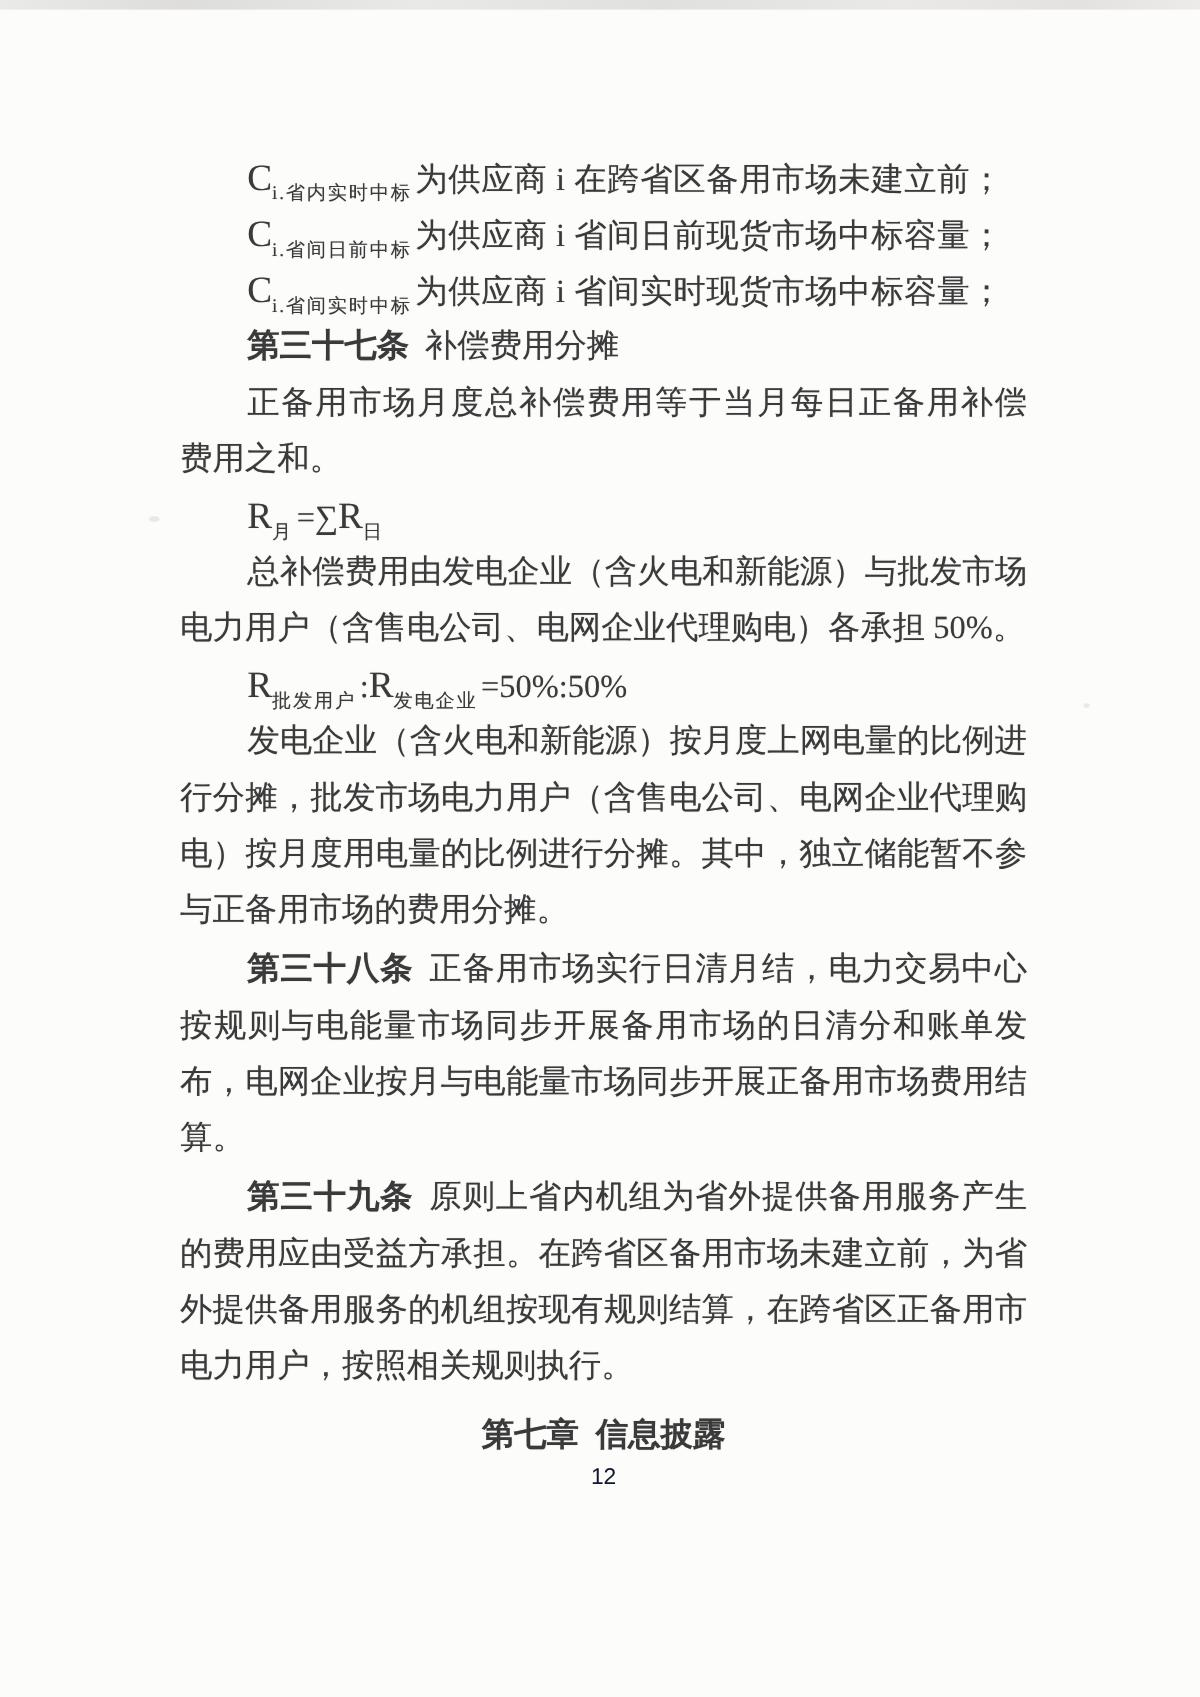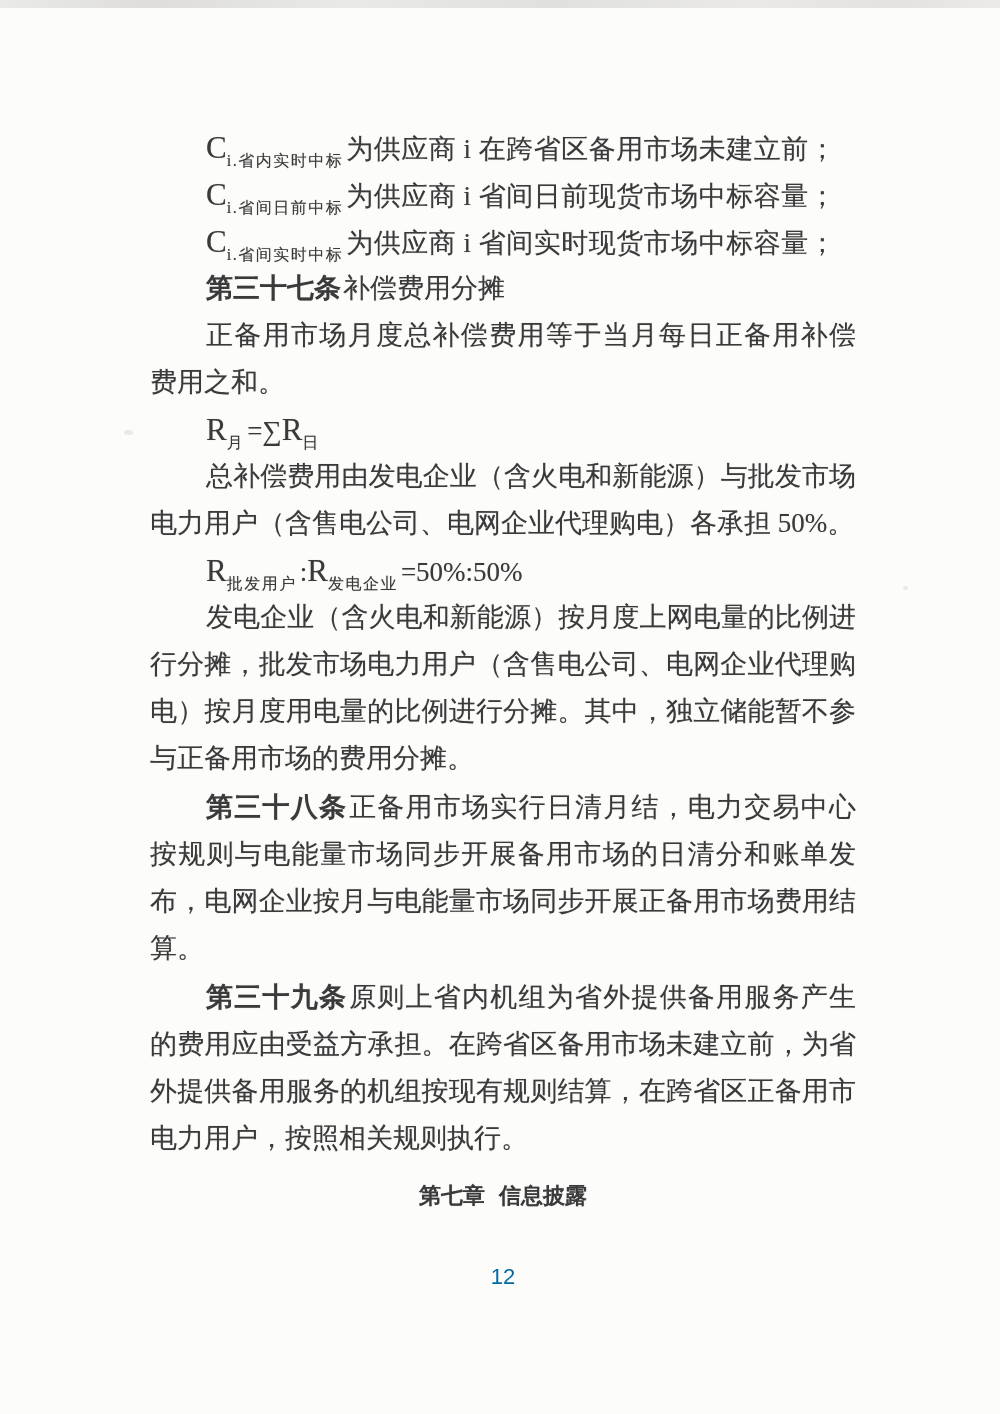--- a/index.html
+++ b/index.html
@@ -21,36 +21,36 @@
   .speck2 { left:903px; top:586px; width:5px; height:4px; }
 
   .textblock { position:absolute; left:150px; top:124px; width:706px; }
   .line {
     height:47px; line-height:47px; font-size:27px;
     text-shadow:0 0 0.8px rgba(70,70,70,.45);
     white-space:nowrap;
   }
   .indent { padding-left:56px; }
   .fill { text-align:justify; text-align-last:justify; white-space:normal; }
-  .hei { font-weight:700; margin-right:2px; }
+  .hei { font-weight:700; margin-right:13px; }
   .title-reg { }
   .sym { font-size:31px; }
   .sub { font-size:16px; vertical-align:-8px; letter-spacing:1.5px; margin-right:3px; }
   .desc { letter-spacing:0.5px; }
   .mt38 { margin-top:2px; }
   .mt39 { margin-top:2px; }
   .chapter {
     margin-top:10px; height:47px; line-height:47px;
-    text-align:center; font-weight:700; font-size:22px;
+    text-align:center; font-weight:700; font-size:27px;
     text-shadow:0 0 0.8px rgba(70,70,70,.45);
   }
   .chapter .num { margin-right:14px; }
   .pagenum {
-    margin-top:45px; line-height:26px; font-size:22px;
-    text-align:center; color:#0369a1;
+    line-height:26px; font-size:19px;
+    text-align:center; color:#0f172a;
     font-family:"Liberation Sans","DejaVu Sans",sans-serif;
   }
 </style>
 </head>
 <body>
 
 <div class="page">
   <div class="scan-edge"></div>
   <div class="speck speck1"></div>
   <div class="speck speck2"></div>

